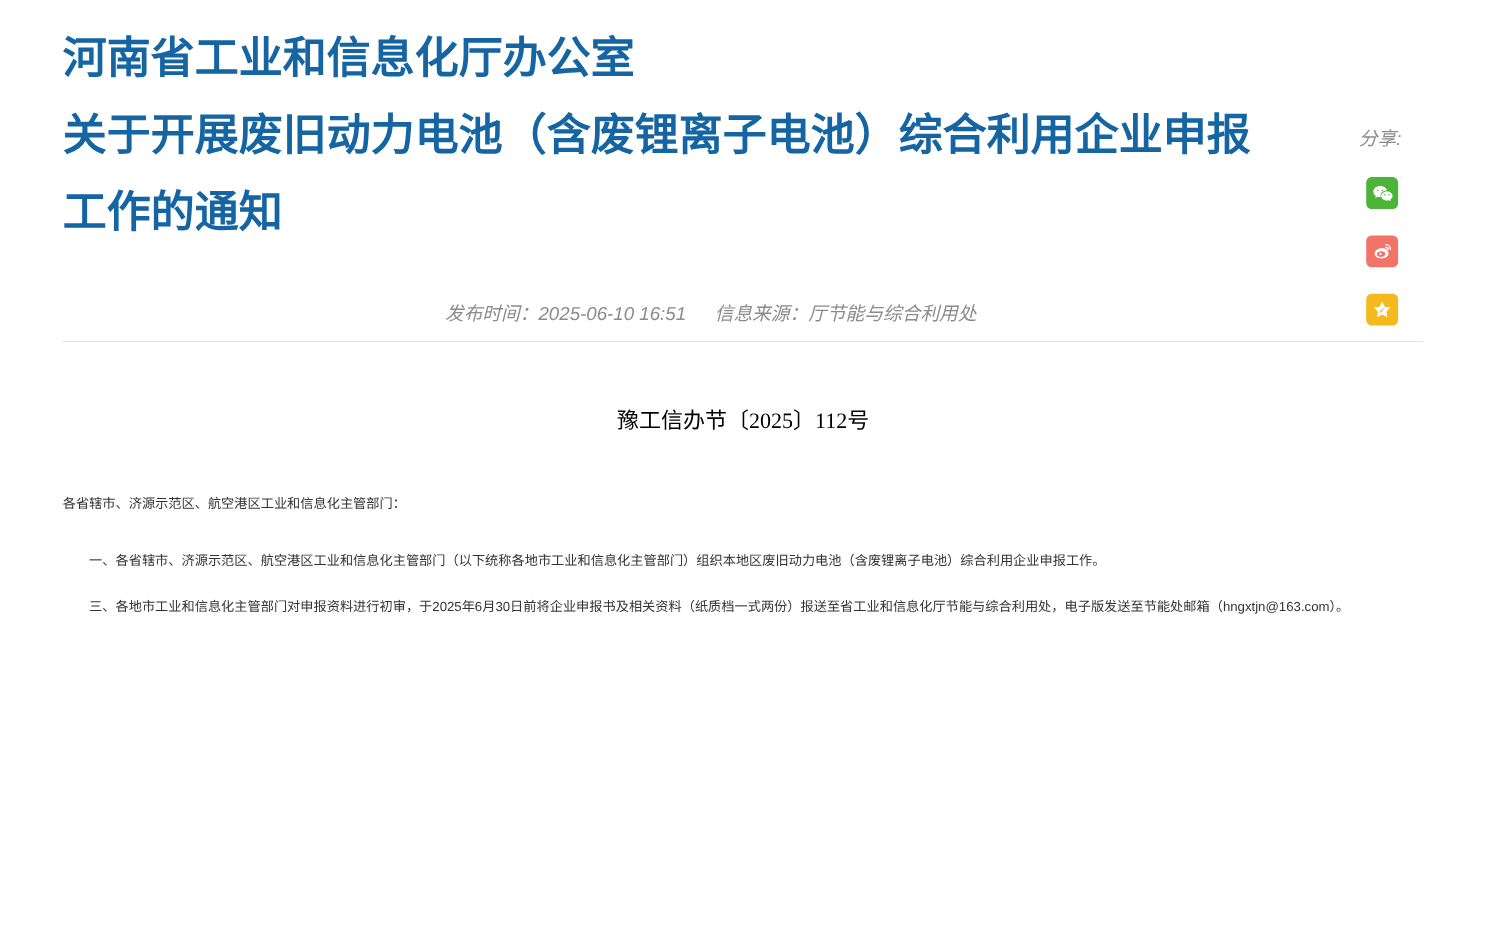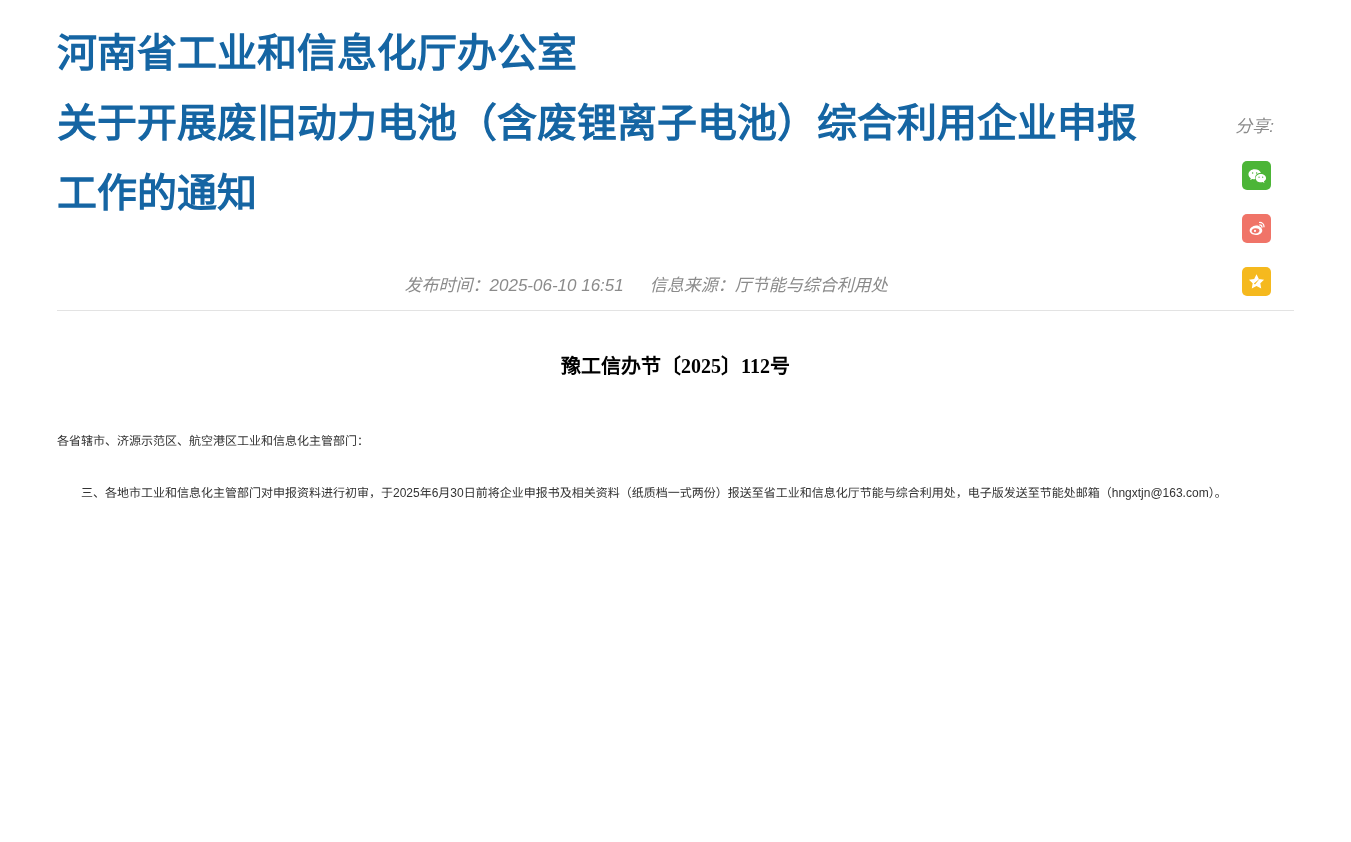--- a/index.html
+++ b/index.html
@@ -73,24 +73,24 @@
   .btn-star   { background: #f5b91e; }
   
   .divider {
     margin-top: 14px;
     border: none;
     border-top: 1px solid #e3e3e3;
     height: 0;
   }
   
   .doc-number {
-    margin-top: 41px;
+    margin-top: 58px;
     text-align: center;
     font-family: "Liberation Serif", "DejaVu Serif", serif;
-    font-weight: bold;
+    font-weight: normal;
     font-size: 20px;
     line-height: 28px;
     color: #000000;
   }
   
   .article {
     margin-top: 41px;
     color: #333333;
     font-size: 12px;
     line-height: 41px;
@@ -159,17 +159,18 @@
         </span>
       </div>
     </div>
 
     <hr class="divider">
 
     <div class="doc-number">豫工信办节〔2025〕112号</div>
 
     <div class="article">
       <p class="salutation">各省辖市、济源示范区、航空港区工业和信息化主管部门：</p>
+      <p class="indent">一、各省辖市、济源示范区、航空港区工业和信息化主管部门（以下统称各地市工业和信息化主管部门）组织本地区废旧动力电池（含废锂离子电池）综合利用企业申报工作。</p>
       <p class="indent">三、各地市工业和信息化主管部门对申报资料进行初审，于2025年6月30日前将企业申报书及相关资料（纸质档一式两份）报送至省工业和信息化厅节能与综合利用处，电子版发送至节能处邮箱（hngxtjn@163.com）。</p>
     </div>
 
   </div>
 </div>
 
 </body></html>

